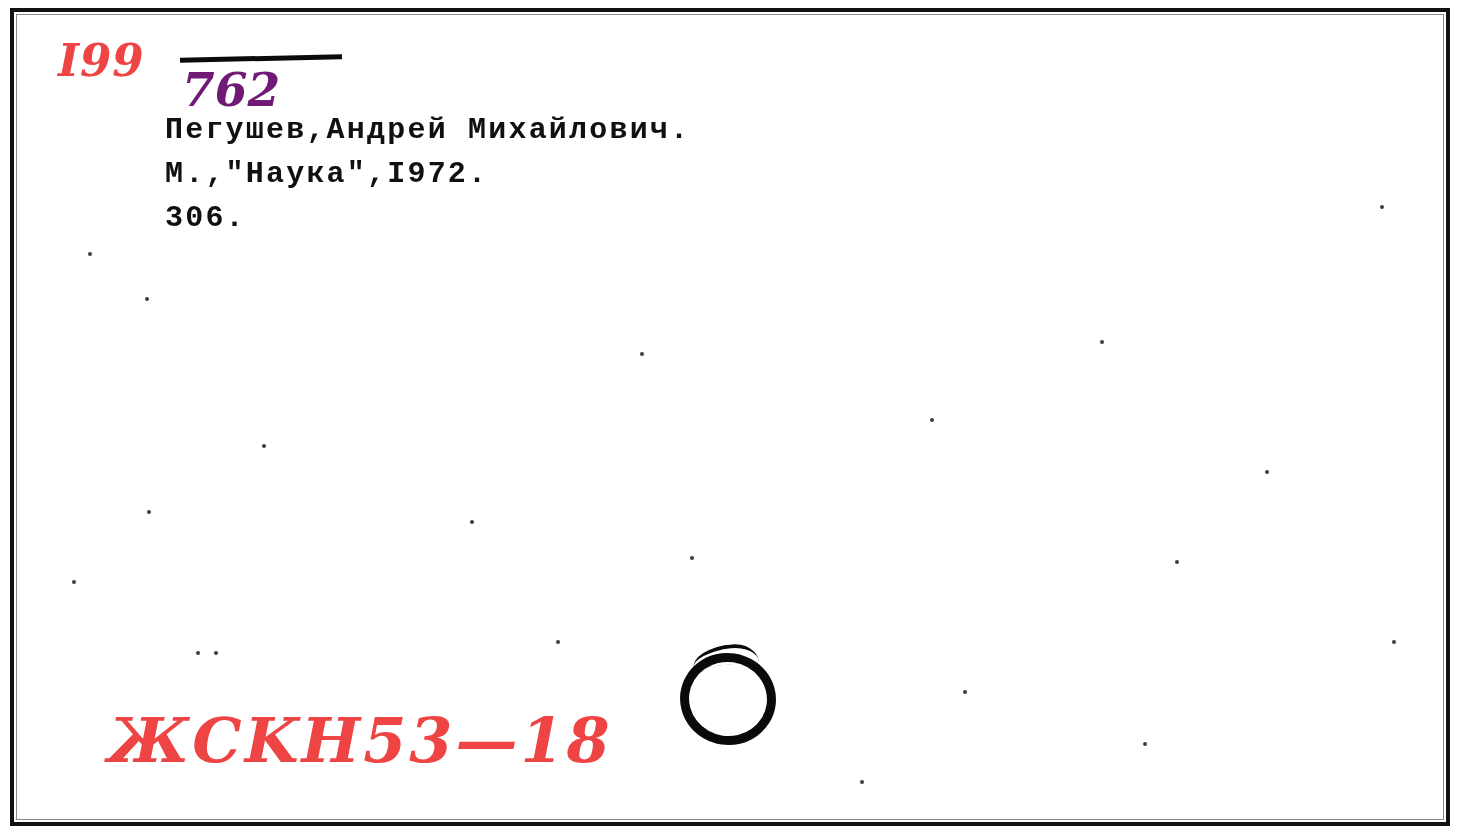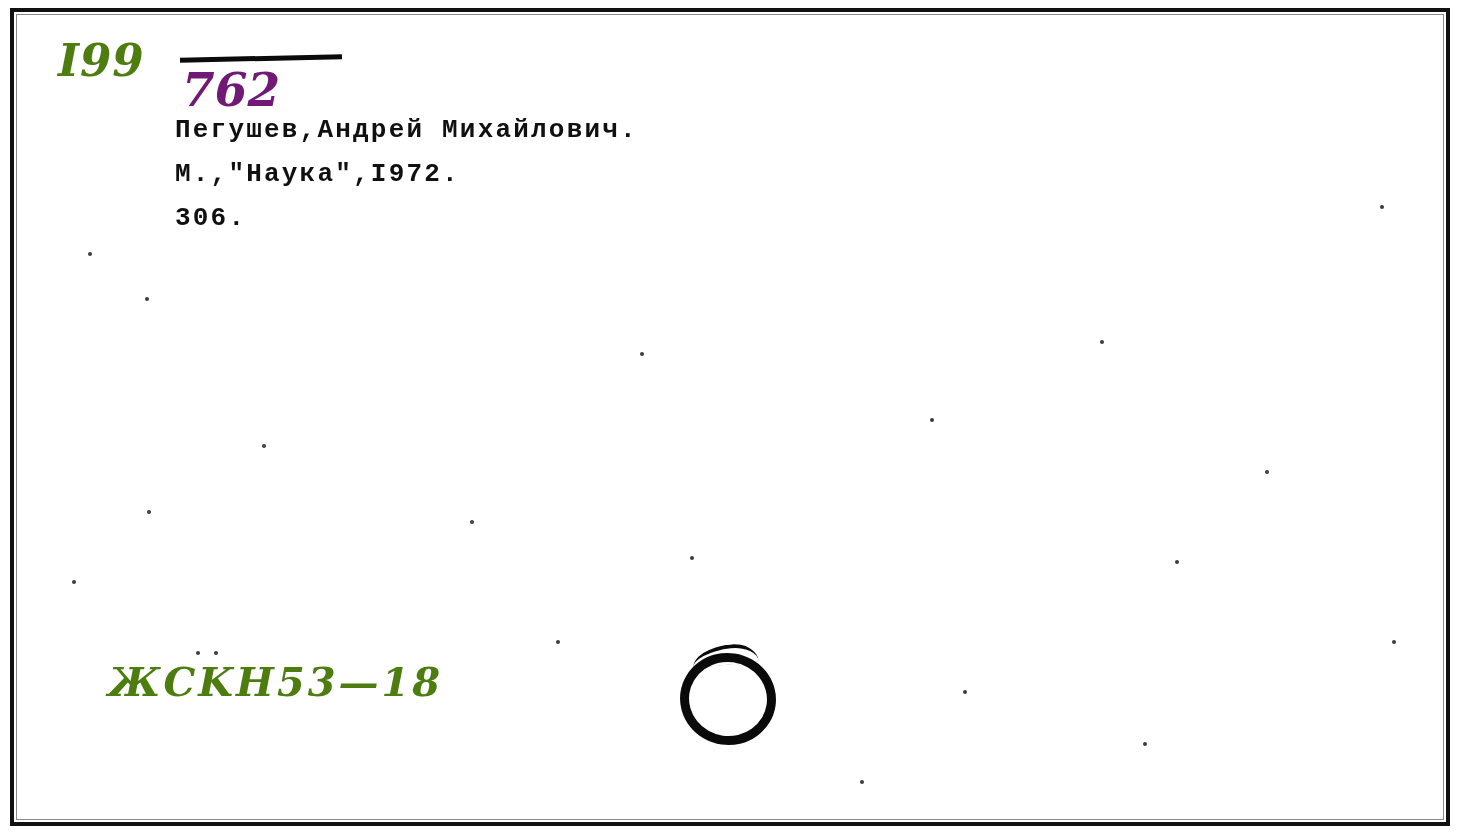--- a/index.html
+++ b/index.html
@@ -35,21 +35,21 @@
     border: 1px solid #2a2a2a;
     opacity: .55;
   }
 
   
   .handwriting {
     position: absolute;
     font-family: "DejaVu Serif", serif;
     font-style: italic;
     font-weight: 700;
-    color: #4d7c0f;
+    color: #ef4444;
     white-space: nowrap;
   }
   #callnum-top {
     left: 58px;
     top: 34px;
     font-size: 45px;
     letter-spacing: 1px;
   }
   #callnum-bottom-wrap {
     position: absolute;
@@ -74,40 +74,40 @@
     font-style: italic;
     font-weight: 700;
     font-size: 47px;
     color: #701a75;
     white-space: nowrap;
   }
 
   
   .typed {
     position: absolute;
-    left: 175px;
+    left: 165px;
     top: 108px;
     width: 1240px;
     color: #101010;
     font-family: "Liberation Mono", monospace;
-    font-size: 26px;
+    font-size: 30px;
     line-height: 44px;
     letter-spacing: 2.2px;
     font-weight: 700;
   }
   .typed .line {
     white-space: pre;
   }
   .indent-1 { padding-left: 92px; }
 
   
   #shelfmark {
     left: 108px;
-    top: 658px;
-    font-size: 40px;
+    top: 704px;
+    font-size: 62px;
     letter-spacing: 3px;
   }
 
   
   #stamp {
     position: absolute;
     left: 680px;
     top: 645px;
     width: 86px;
     height: 82px;

